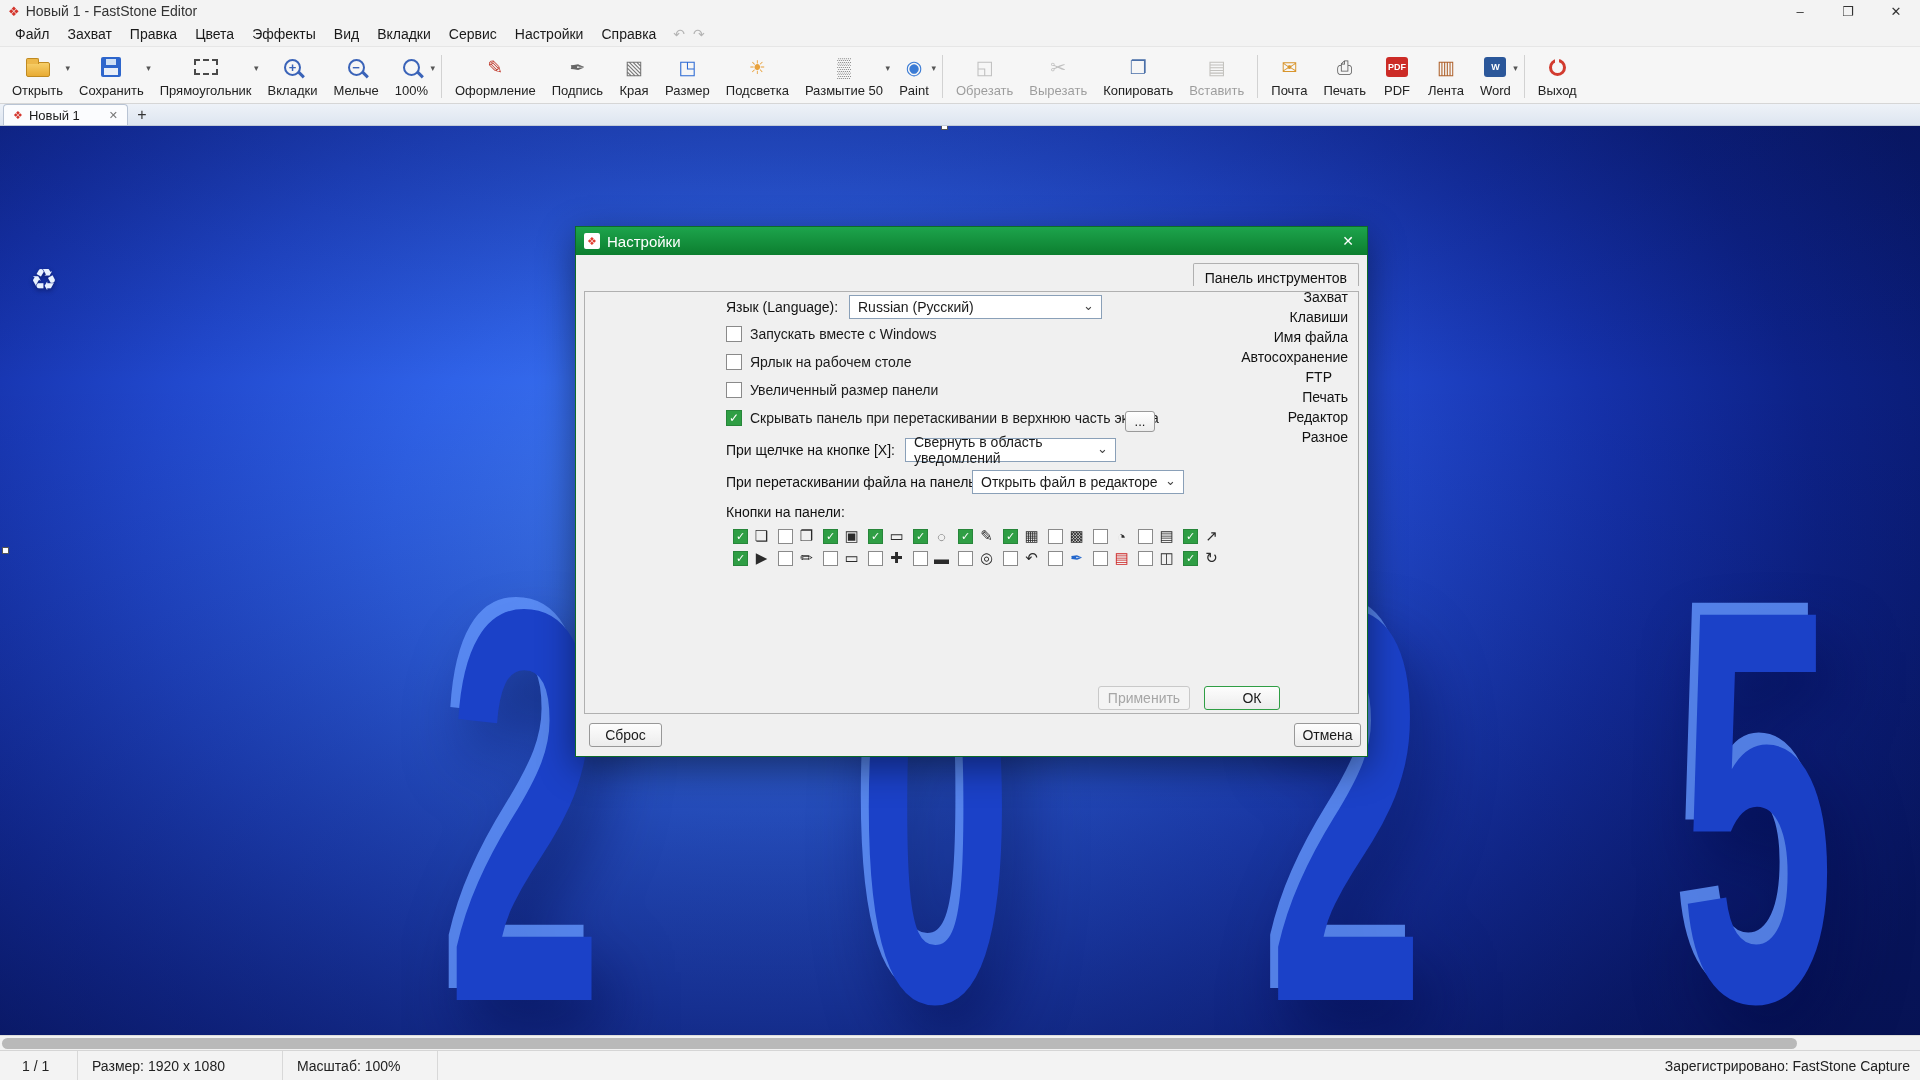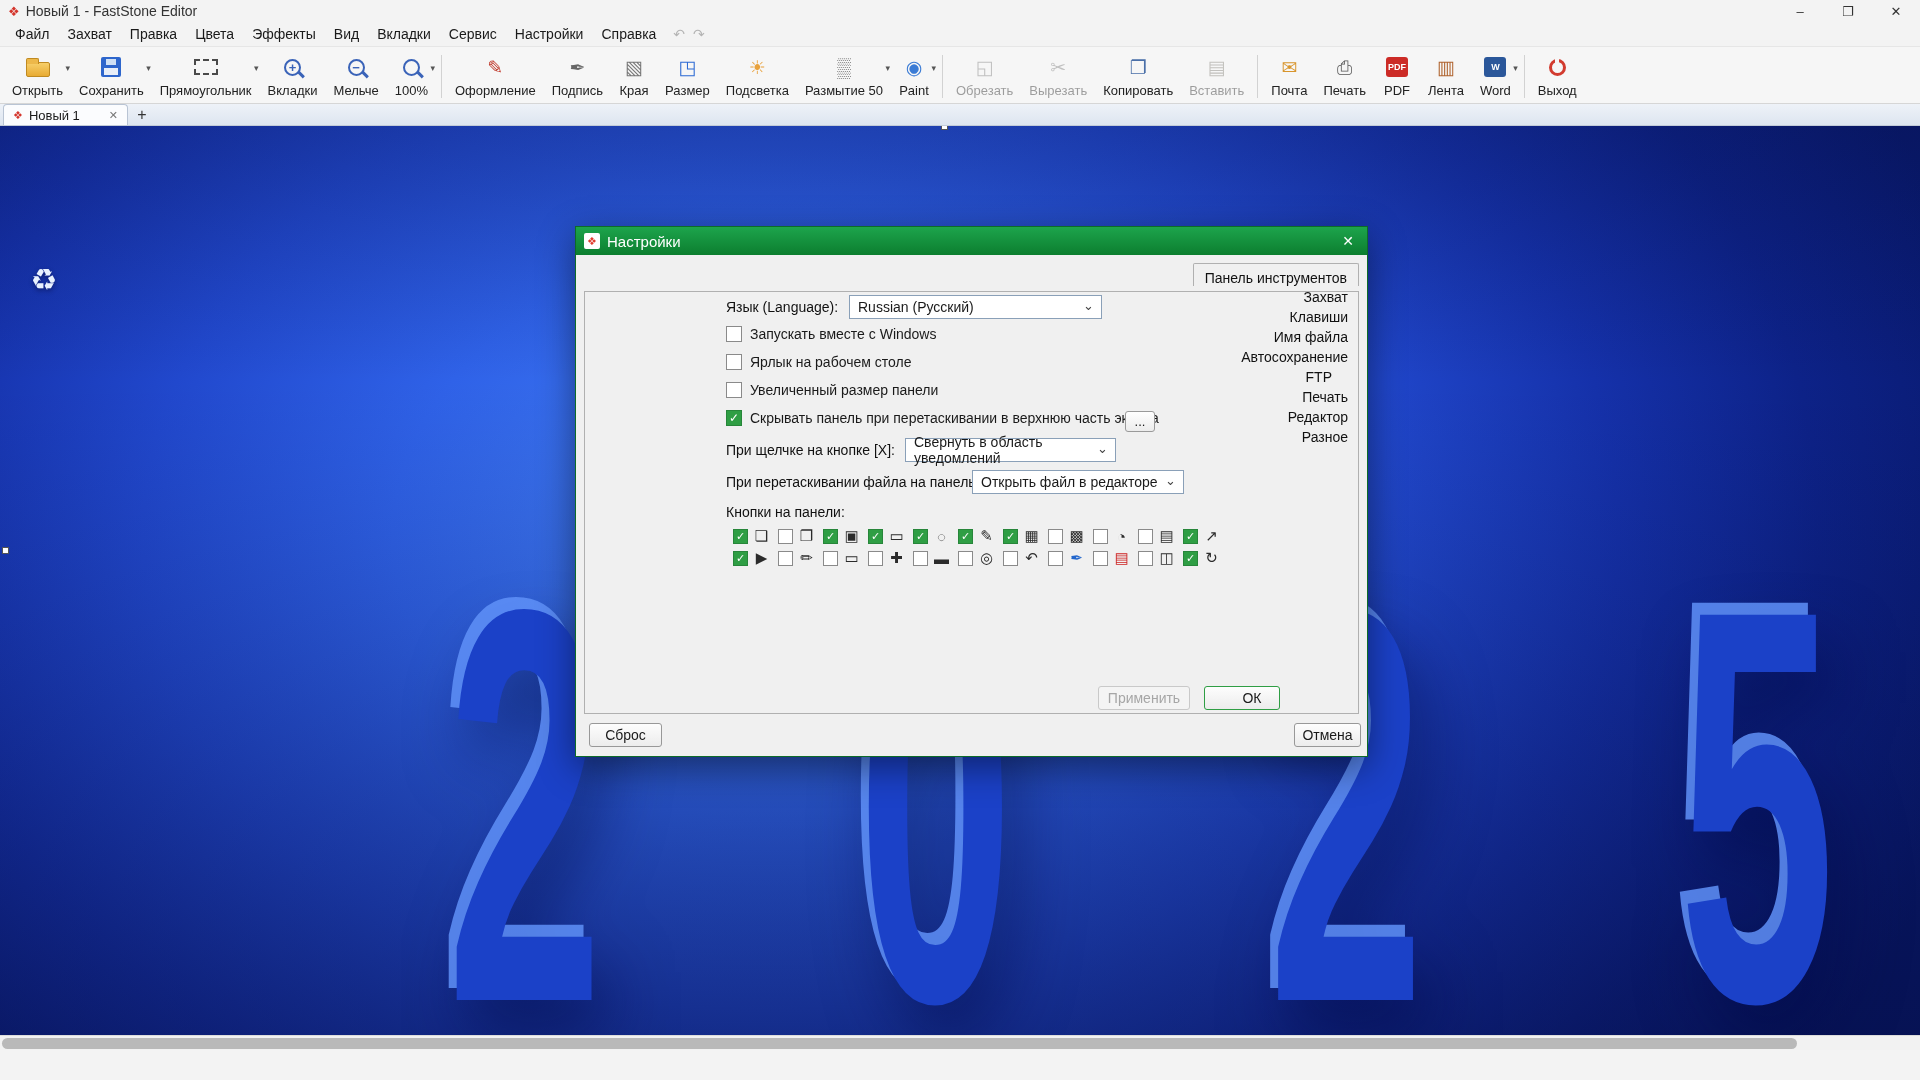--- a/index.html
+++ b/index.html
@@ -507,14 +507,20 @@
       <div class="btn disabled w-apply">Применить</div>
       <div class="btn ok w-ok">ОК</div>
       <div class="btn w-cancel">Отмена</div>
     </div>
   </div>
 
   <div class="hscroll">
     <div class="hthumb"></div>
   </div>
 
+  <div class="statusbar">
+    <div class="sb-seg sb-page">1 / 1</div>
+    <div class="sb-seg sb-size">Размер: 1920 x 1080</div>
+    <div class="sb-seg sb-zoom">Масштаб: 100%</div>
+    <div class="sb-right">Зарегистрировано: FastStone Capture</div>
+  </div>
 
 </div>
 
 </body></html>

